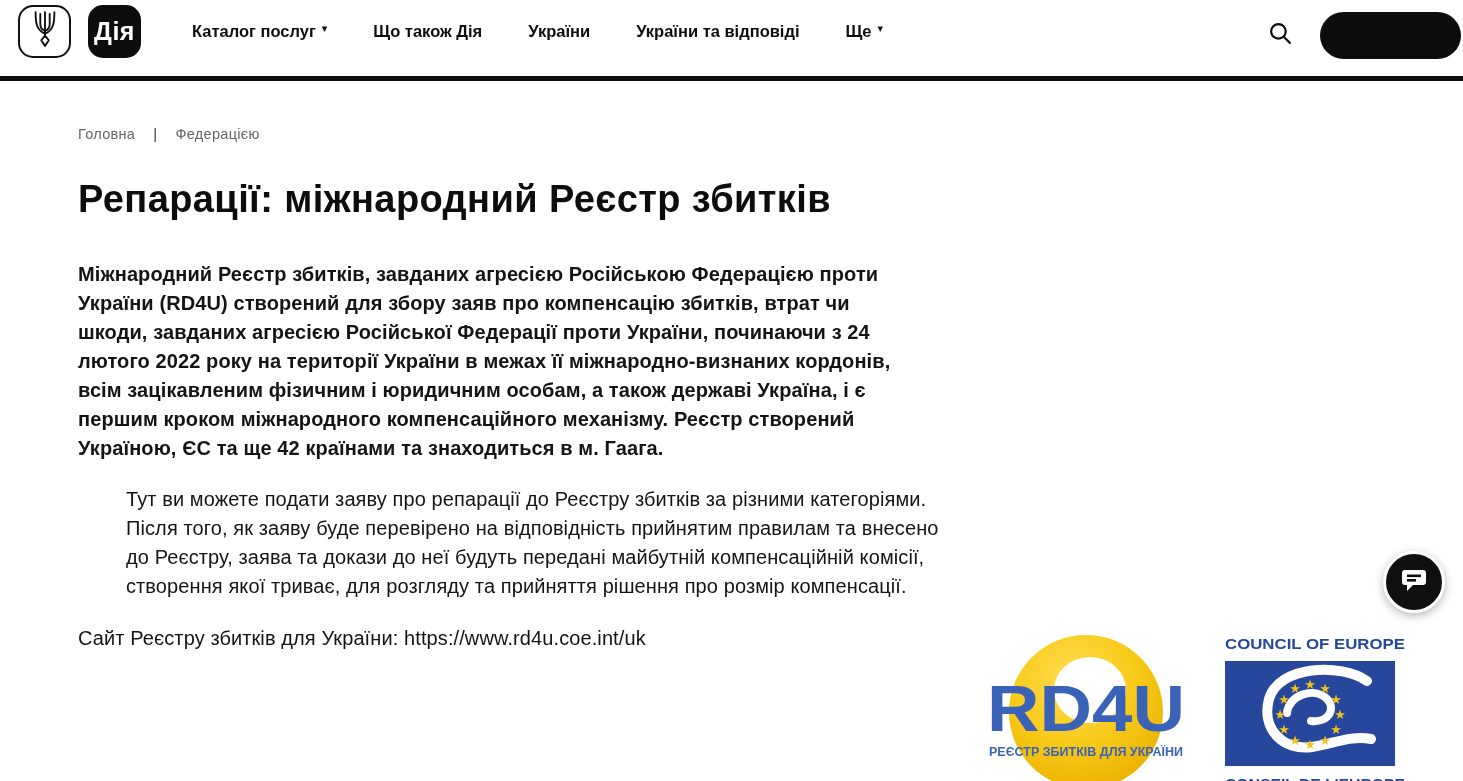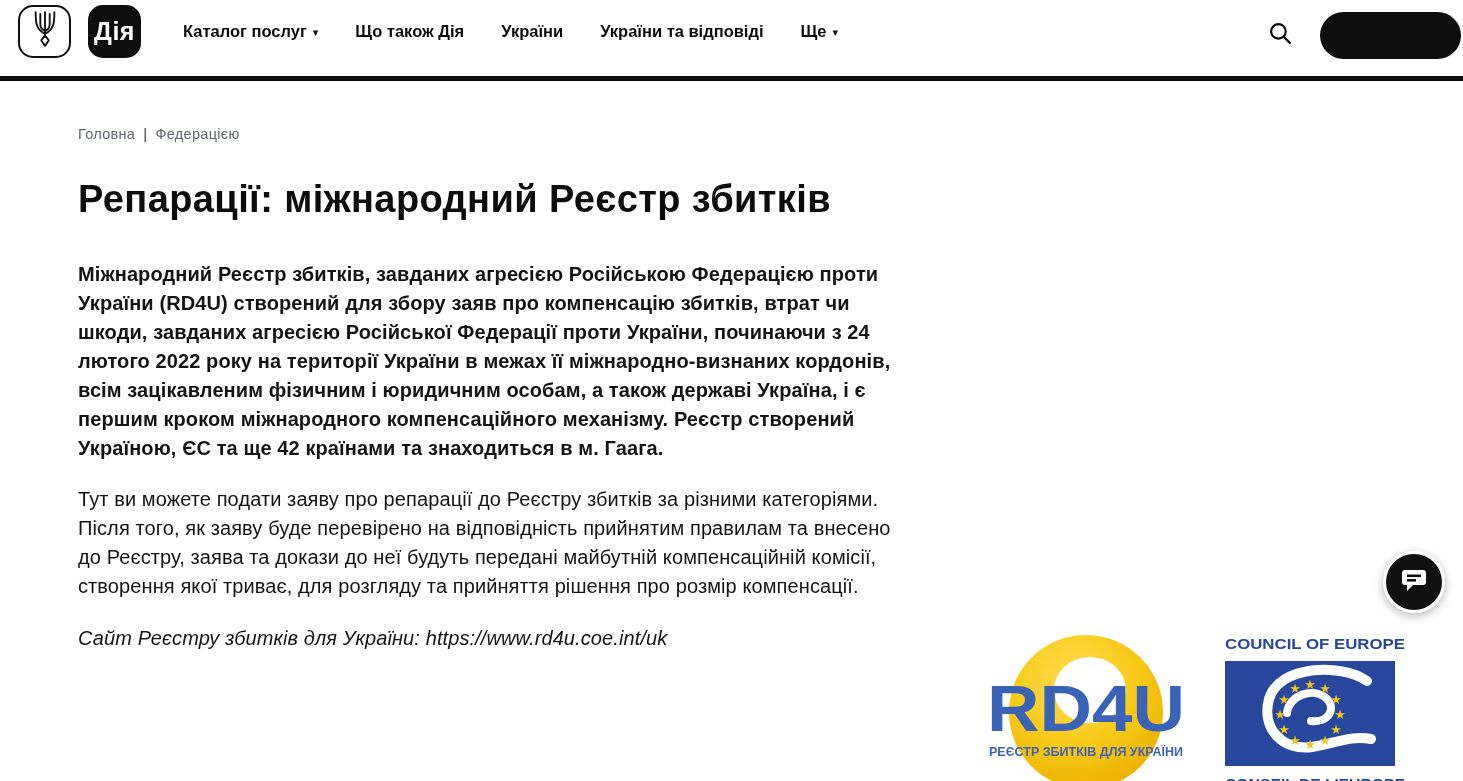--- a/index.html
+++ b/index.html
@@ -16,45 +16,45 @@
   .header-bar{position:absolute;left:0;top:76px;width:1463px;height:5px;background:#0d0d0d;}
   .logo-box{
     width:53px;height:53px;border-radius:15px;box-sizing:border-box;
     display:flex;align-items:center;justify-content:center;flex:0 0 auto;cursor:pointer;
   }
   .logo-trident{border:2px solid #111;background:#fff;margin-right:17px;}
   .logo-diia{background:#0d0d0d;color:#fff;font-weight:700;font-size:25px;letter-spacing:.5px;}
   .nav{display:flex;align-items:center;gap:37px;margin-left:42px;}
   .nav-item{
     font-size:16.5px;font-weight:600;color:#0d0d0d;white-space:nowrap;cursor:pointer;
-    display:flex;align-items:center;gap:6px;
+    display:flex;gap:6px;margin-left:9px;
   }
   .caret{font-size:11px;line-height:1;transform:translateY(1px);}
   .header-right{position:absolute;right:0;top:0;height:70px;display:flex;align-items:center;}
   .search-btn{width:26px;height:26px;margin-right:27px;cursor:pointer;display:flex;align-items:center;justify-content:center;}
   .header-cta{
     width:141px;height:47px;border-radius:24px;background:#0d0d0d;border:none;
     margin-right:2px;cursor:pointer;
   }
   
   .main{position:relative;padding-left:78px;}
   .breadcrumb{
-    margin-top:61px;display:flex;align-items:center;gap:8px;
+    margin-top:61px;display:flex;align-items:center;gap:18px;
     font-size:14.5px;color:#60656c;letter-spacing:.3px;
   }
   .breadcrumb .crumb{cursor:pointer;}
   .breadcrumb .sep{color:#3c4046;font-size:15px;}
   .page-title{
     margin-top:27px;width:1160px;
     font-size:38px;line-height:60px;font-weight:600;letter-spacing:.4px;color:#0d0d0d;
   }
   .body-copy{width:814px;font-size:20px;line-height:29px;letter-spacing:.1px;color:#141414;}
   .p1{margin-top:31px;font-weight:bold;}
-  .p2{margin-top:22px;}
-  .site-line{margin-top:26px;font-size:20px;letter-spacing:.1px;color:#141414;font-style:italic;}
+  .p2{margin-top:22px;margin-left:48px;}
+  .site-line{margin-top:26px;font-size:20px;letter-spacing:.1px;color:#141414;}
   .site-line .url{color:#141414;text-decoration:none;cursor:pointer;}
   
   .logos{position:absolute;left:983px;top:505px;display:flex;gap:30px;align-items:flex-start;}
   .coe-wrap{margin-top:3px;}
   
   .chat-fab{
     position:absolute;left:1383px;top:551px;width:62px;height:62px;border-radius:50%;
     background:#101010;border:3px solid #fff;box-sizing:border-box;
     box-shadow:0 3px 10px rgba(0,0,0,.28);display:flex;align-items:center;justify-content:center;
     cursor:pointer;

